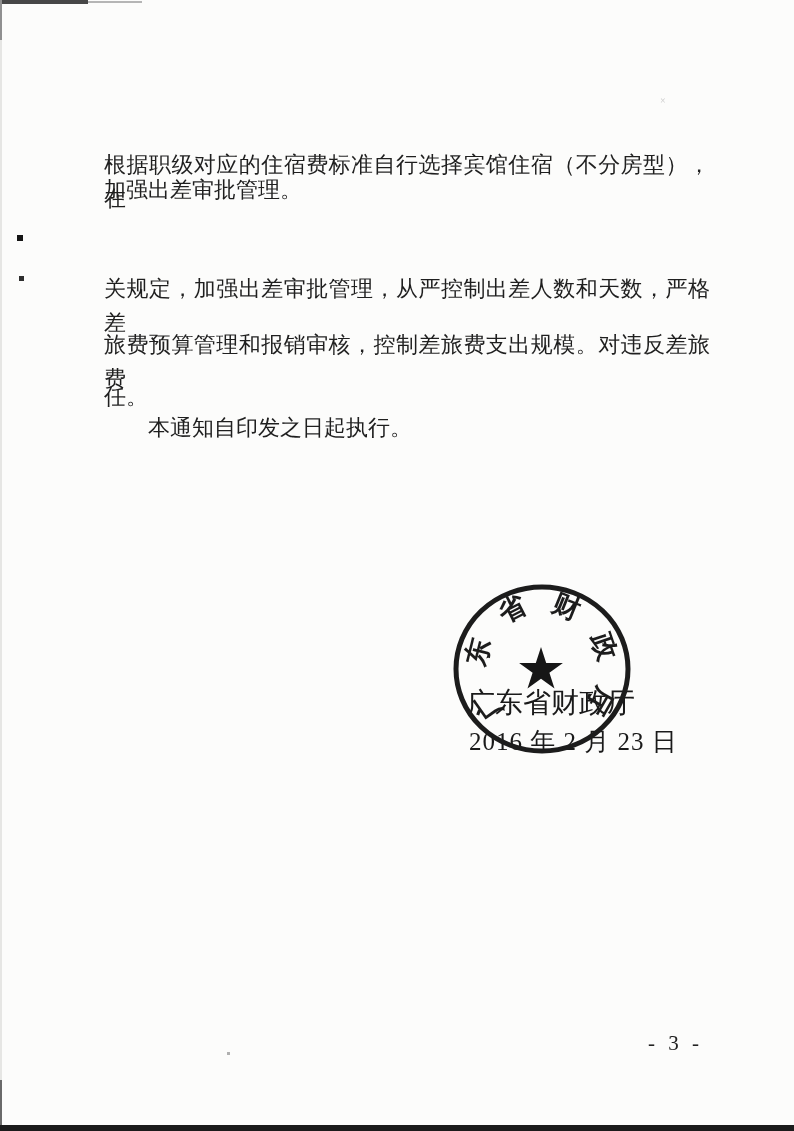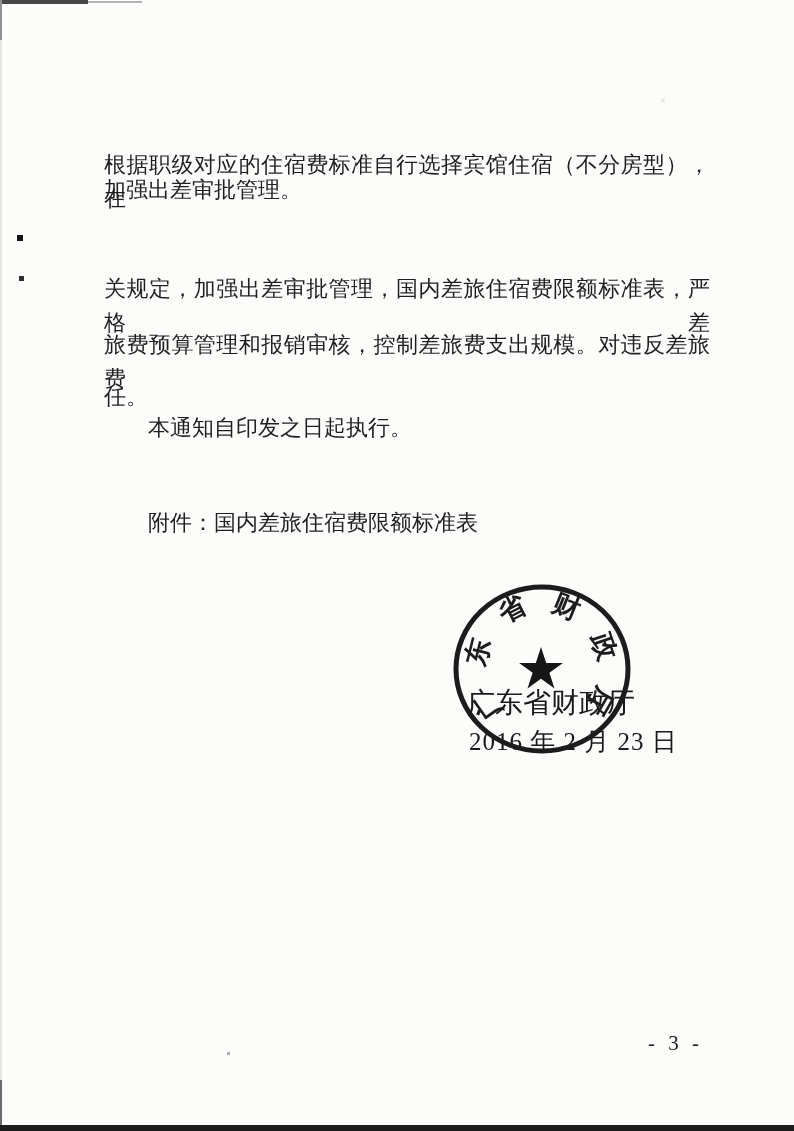--- a/index.html
+++ b/index.html
@@ -92,26 +92,25 @@
   <div class="art art-top2"></div>
   <div class="art art-left"></div>
   <div class="art art-bottom"></div>
   <div class="art speck1"></div>
   <div class="art speck2"></div>
   <div class="art speck3"></div>
   <div class="art xmark">×</div>
 
   <div class="bline jl" style="top:132px">根据职级对应的住宿费标准自行选择宾馆住宿（不分房型），在</div>
   <div class="bline" style="top:173px">加强出差审批管理。</div>
-  <div class="bline jl" style="top:256px">关规定，加强出差审批管理，国内差旅住宿费限额标准表，严格差</div>
+  <div class="bline jl" style="top:256px">关规定，加强出差审批管理，从严控制出差人数和天数，严格差</div>
   <div class="bline jl" style="top:312px">旅费预算管理和报销审核，控制差旅费支出规模。对违反差旅费</div>
   <div class="bline" style="top:380px">任。</div>
   <div class="bline ind" style="top:411px">本通知自印发之日起执行。</div>
 
-  <div class="bline ind" style="top:506px">附件：国内差旅住宿费限额标准表</div>
 
   <div class="issuer">广东省财政厅</div>
   <div class="issue-date">2016 年 2 月 23 日</div>
 
   <svg class="seal-svg" viewBox="0 0 220 220">
     <ellipse cx="110" cy="111" rx="86" ry="82" fill="none" stroke="#1c1c1c" stroke-width="5"></ellipse>
     <polygon fill="#161616" points="109,89 103.8,104.9 87.1,104.9 100.6,114.7 95.5,130.6 109,120.8 122.5,130.6 117.4,114.7 130.9,104.9 114.2,104.9"></polygon>
     <text font-size="27" fill="#1c1c1c" text-anchor="middle" dominant-baseline="central" transform="translate(55.9,147.9) rotate(-125)">广</text>
     <text font-size="27" fill="#1c1c1c" text-anchor="middle" dominant-baseline="central" transform="translate(46.0,94.0) rotate(-76)">东</text>
     <text font-size="27" fill="#1c1c1c" text-anchor="middle" dominant-baseline="central" transform="translate(80.0,51.2) rotate(-27)">省</text>

